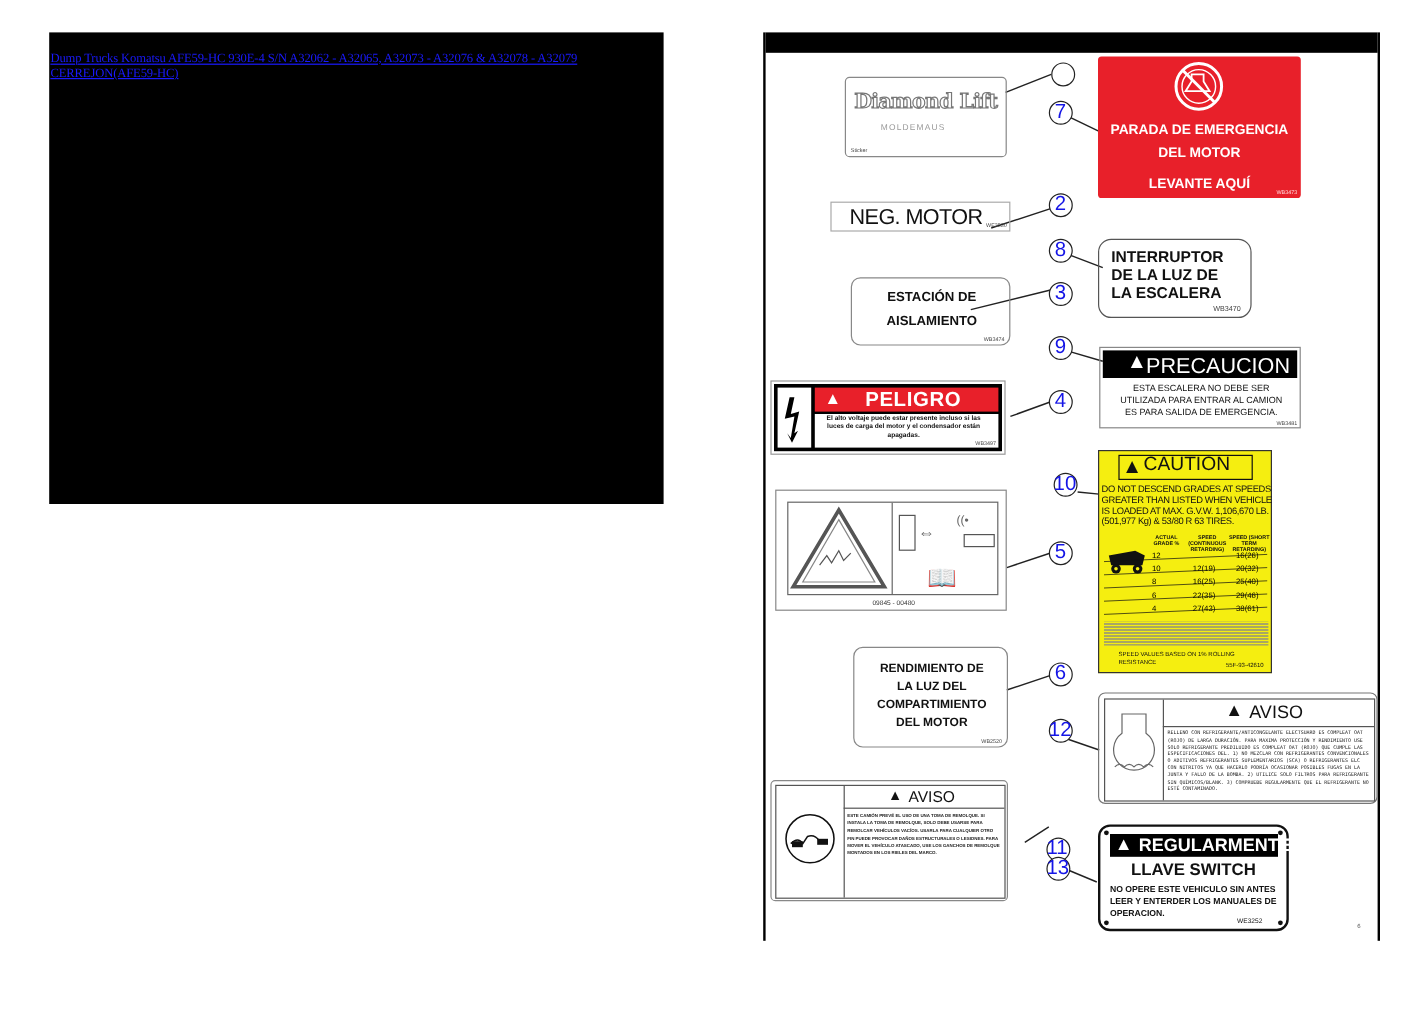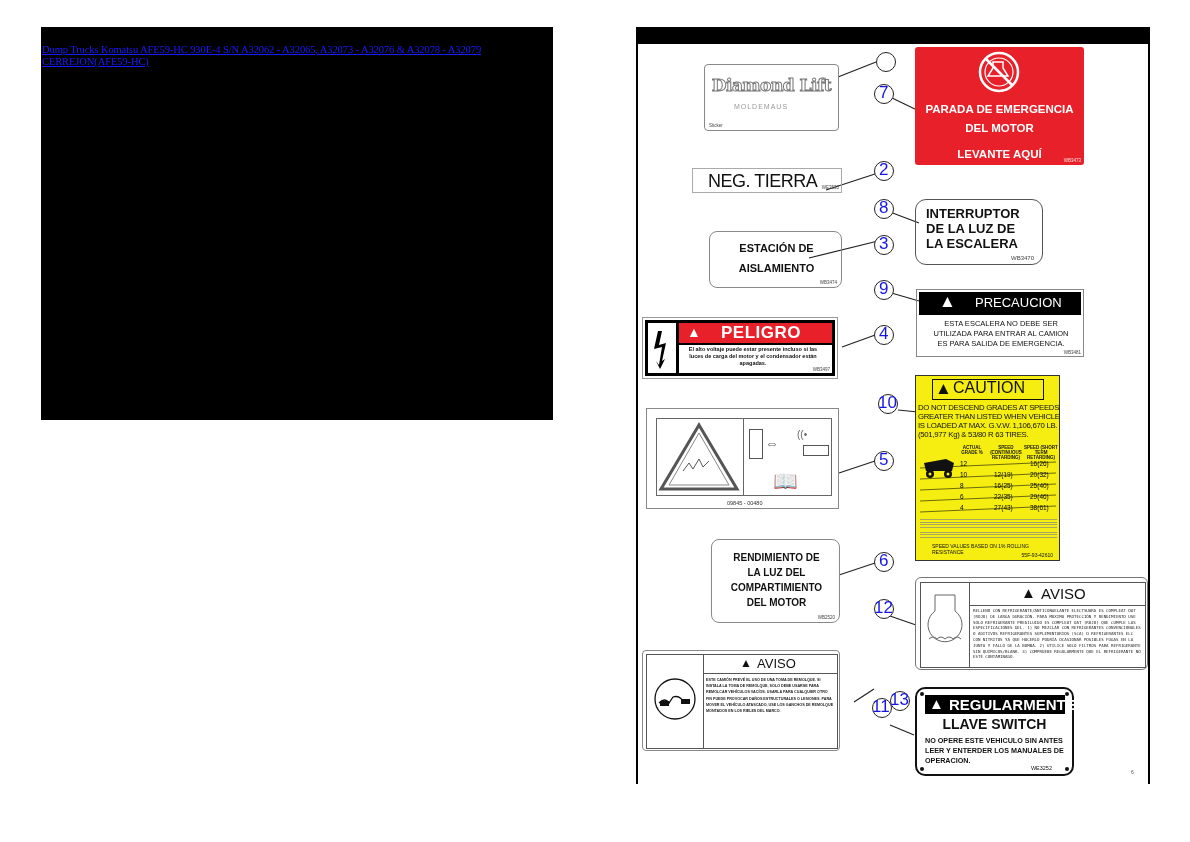--- a/index.html
+++ b/index.html
@@ -58,41 +58,41 @@
       <path d="M16 12 h10 v6 l5 8 h-20 l5 -8z" stroke="#fff" stroke-width="1.5" fill="none"></path>
       <line x1="9" y1="9" x2="35" y2="35" stroke="#fff" stroke-width="2.5"></line>
     </svg>
     <div class="abs bold ctr" style="left:0;top:56px;width:169px;font-size:11.5px;color:#fff;">PARADA DE EMERGENCIA</div>
     <div class="abs bold ctr" style="left:0;top:75px;width:169px;font-size:11.5px;color:#fff;">DEL MOTOR</div>
     <div class="abs bold ctr" style="left:0;top:101px;width:169px;font-size:11.5px;color:#fff;">LEVANTE AQUÍ</div>
     <div class="code" style="right:3px;bottom:2px;color:#fdd;">WB3473</div>
   </div>
 
   <div class="decal" style="left:54px;top:141px;width:150px;height:25px;border:1px solid #aaa;">
-    <div class="abs" style="left:15px;top:2px;font-size:18px;color:#111;letter-spacing:-0.5px;">NEG. TIERRA</div>
+    <div class="abs" style="left:15px;top:2px;font-size:18px;color:#111;letter-spacing:-0.5px;">NEG. MOTOR</div>
     <div class="code" style="right:2px;bottom:2px;">WE3530</div>
   </div>
 
   <div class="decal" style="left:277px;top:172px;width:128px;height:66px;border:1.2px solid #555;border-radius:11px;">
     <div class="abs bold" style="left:10px;top:6px;font-size:13px;color:#111;">INTERRUPTOR</div>
     <div class="abs bold" style="left:10px;top:21px;font-size:13px;color:#111;">DE LA LUZ DE</div>
     <div class="abs bold" style="left:10px;top:36px;font-size:13px;color:#111;">LA ESCALERA</div>
     <div class="code" style="right:8px;bottom:3px;font-size:6px;">WB3470</div>
   </div>
 
   <div class="decal" style="left:71px;top:204px;width:133px;height:57px;border:1px solid #888;border-radius:8px;">
     <div class="abs bold ctr" style="left:0;top:10px;width:133px;font-size:11px;color:#111;">ESTACIÓN DE</div>
     <div class="abs bold ctr" style="left:0;top:30px;width:133px;font-size:11px;color:#111;">AISLAMIENTO</div>
     <div class="code" style="right:4px;bottom:2px;">WB3474</div>
   </div>
 
   <div class="decal" style="left:278px;top:262px;width:168px;height:68px;border:1px solid #888;">
     <div class="abs" style="left:2px;top:2px;width:162px;height:23px;background:#000;">
       <span class="abs" style="left:20px;top:0px;font-size:17px;color:#fff;">▲</span>
-      <span class="abs" style="left:56px;top:3px;font-size:13px;color:#fff;">PRECAUCION</span>
+      <span class="abs" style="left:36px;top:3px;font-size:18px;color:#fff;">PRECAUCION</span>
     </div>
     <div class="abs ctr" style="left:0;top:29px;width:168px;font-size:7.5px;color:#111;">ESTA ESCALERA NO DEBE SER</div>
     <div class="abs ctr" style="left:0;top:39px;width:168px;font-size:7.5px;color:#111;">UTILIZADA PARA ENTRAR AL CAMION</div>
     <div class="abs ctr" style="left:0;top:49px;width:168px;font-size:7.5px;color:#111;">ES PARA SALIDA DE EMERGENCIA.</div>
     <div class="code" style="right:2px;bottom:1px;">WB3481</div>
   </div>
 
   <div class="decal" style="left:4px;top:290px;width:196px;height:62px;border:1px solid #999;">
     <div class="abs" style="left:2px;top:2px;width:190px;height:56px;background:#000;">
       <div class="abs" style="left:3px;top:3px;width:28px;height:50px;background:#fff;">
@@ -260,18 +260,18 @@
     </div>
   <div class="callout" style="left:236px;top:525px;">
       <span class="callout-num" style="left:4px;">6</span>
     </div>
   <div class="callout" style="left:236px;top:572px;">
       <span class="callout-num">12</span>
     </div>
   <div class="callout" style="left:234px;top:655px;margin-top:16px;">
       <span class="callout-num">11</span>
     </div>
-  <div class="callout" style="left:234px;top:664px;margin-left:18px;">
+  <div class="callout" style="left:234px;top:687px;">
       <span class="callout-num">13</span>
     </div>
 
   <div class="abs" style="left:493px;top:742px;font-size:5px;color:#555;">6</div>
 </div>
 
 </body></html>

